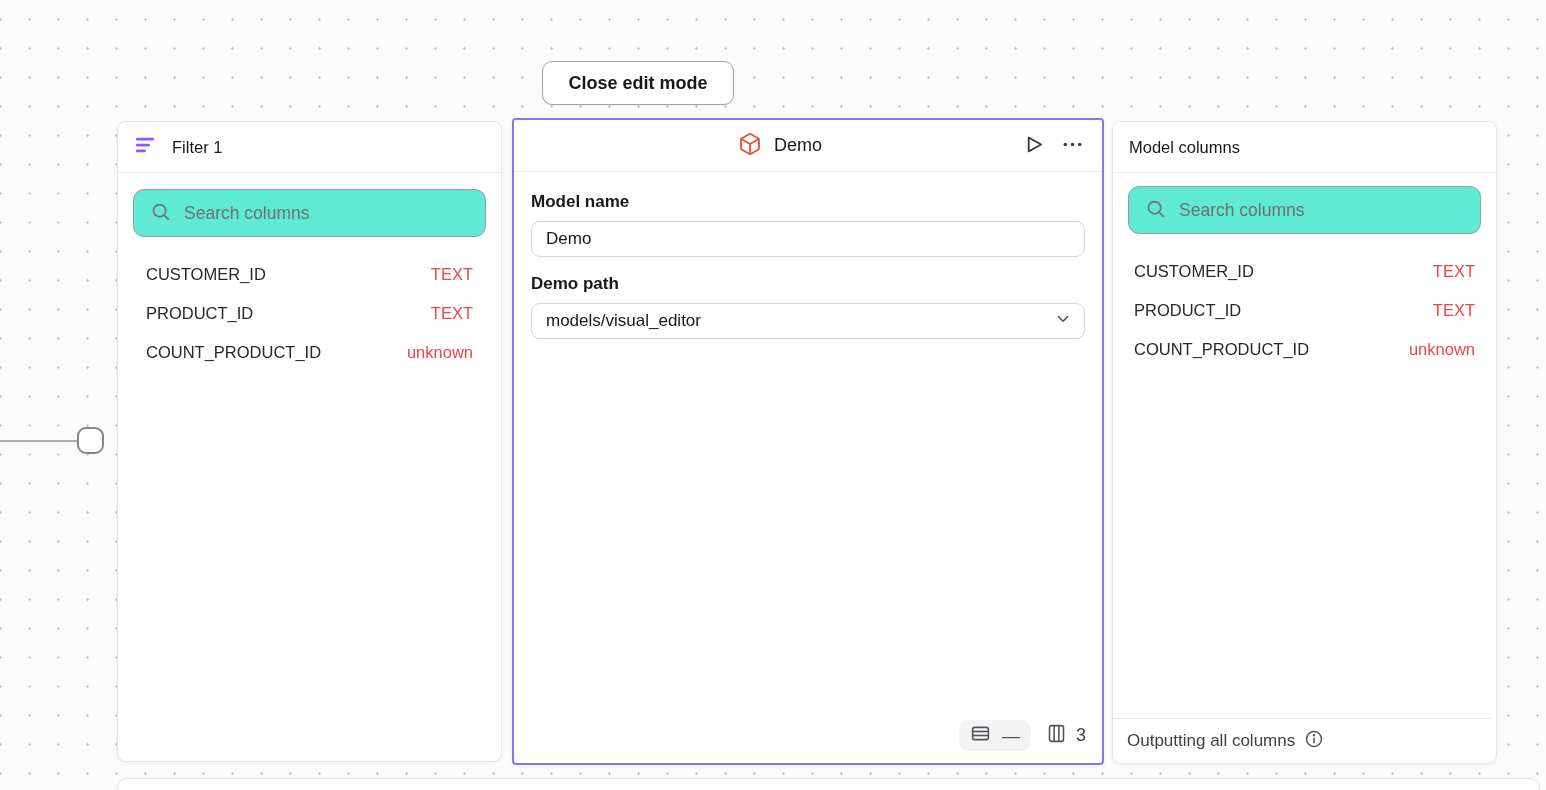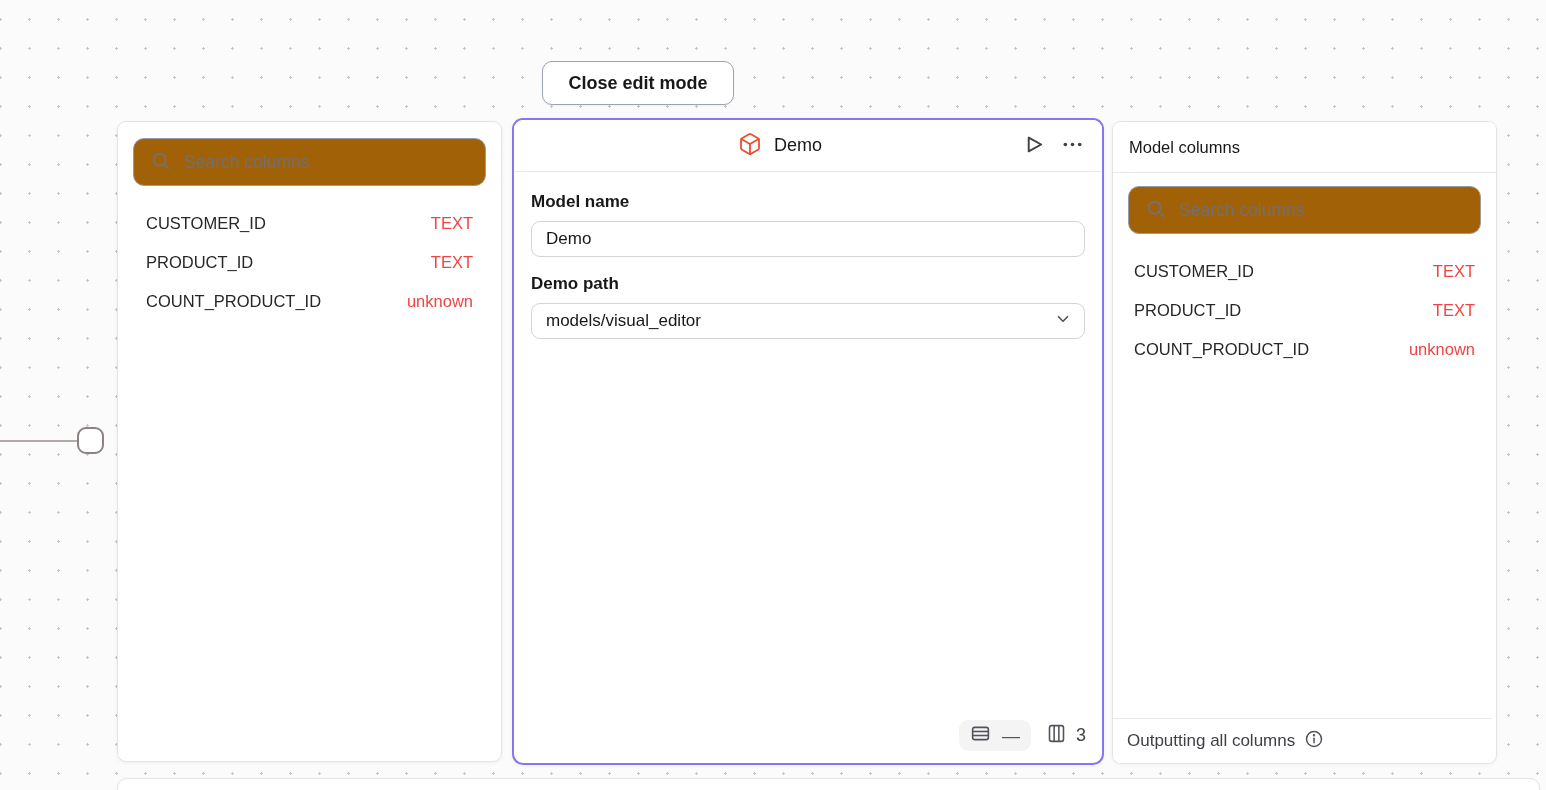--- a/index.html
+++ b/index.html
@@ -64,21 +64,21 @@
   .panel-title { font-size: 16.5px; color: #18181b; }
 
   
   .search-wrap {
     margin: 16px 15px 14px 15px;
     height: 48px;
     border: 1.5px solid #9b9ba1;
     border-radius: 11px;
     display: flex; align-items: center;
     padding: 0 16px; gap: 13px;
-    background: #a16207;
+    background: #5eead4;
   }
   .search-wrap input {
     border: none; outline: none; flex: 1;
     font-family: inherit; font-size: 17.5px; color: #18181b;
     background: transparent;
   }
   .search-wrap input::placeholder { color: #6f6f76; }
 
   
   .col-list { padding-top: 4px; text-align: right; }
@@ -92,21 +92,21 @@
   .col-type { font-size: 16.5px; color: #ef4444; }
 
   
   #filter-panel { left: 117px; top: 121px; width: 385px; height: 641px; }
   #filter-panel .panel-header { gap: 16px; }
 
   
   #model-panel {
     left: 512px; top: 118px; width: 592px; height: 647px;
     border: 2px solid #8477f1;
-    border-radius: 11px;
+    border-radius: 4px;
   }
   #model-panel .panel-header { height: 52px; position: relative; justify-content: center; }
   .model-title-group { display: flex; align-items: center; gap: 12px; margin-right: 56px; }
   .model-title { font-size: 18px; font-weight: 500; color: #18181b; }
   .header-actions {
     position: absolute; right: 18px; top: 0; height: 100%;
     display: flex; align-items: center; gap: 16px;
   }
   .icon-btn { display: flex; align-items: center; cursor: pointer; background: none; border: none; padding: 0; }
 
@@ -167,20 +167,30 @@
 <body>
 
 <div class="canvas">
 
   <button class="close-btn">Close edit mode</button>
 
   <div class="edge-line"></div>
   <div class="edge-handle"></div>
 
   <section class="panel" id="filter-panel">
+    <div class="panel-header">
+      <span class="icon">
+        <svg width="22" height="22" viewBox="0 0 24 24" fill="none" stroke="#8b5cf6" stroke-width="3" stroke-linecap="round">
+          <line x1="3.5" y1="5.5" x2="20.5" y2="5.5"></line>
+          <line x1="3.5" y1="12" x2="16" y2="12"></line>
+          <line x1="3.5" y1="18.5" x2="11.5" y2="18.5"></line>
+        </svg>
+      </span>
+      <span class="panel-title">Filter 1</span>
+    </div>
     <div class="search-wrap">
       <span class="icon">
         <svg width="21" height="21" viewBox="0 0 24 24" fill="none" stroke="#71717a" stroke-width="2" stroke-linecap="round">
           <circle cx="11" cy="11" r="7"></circle>
           <line x1="16.3" y1="16.3" x2="21" y2="21"></line>
         </svg>
       </span>
       <input type="text" placeholder="Search columns" style="">
     </div>
     <div class="col-list left-pad">

